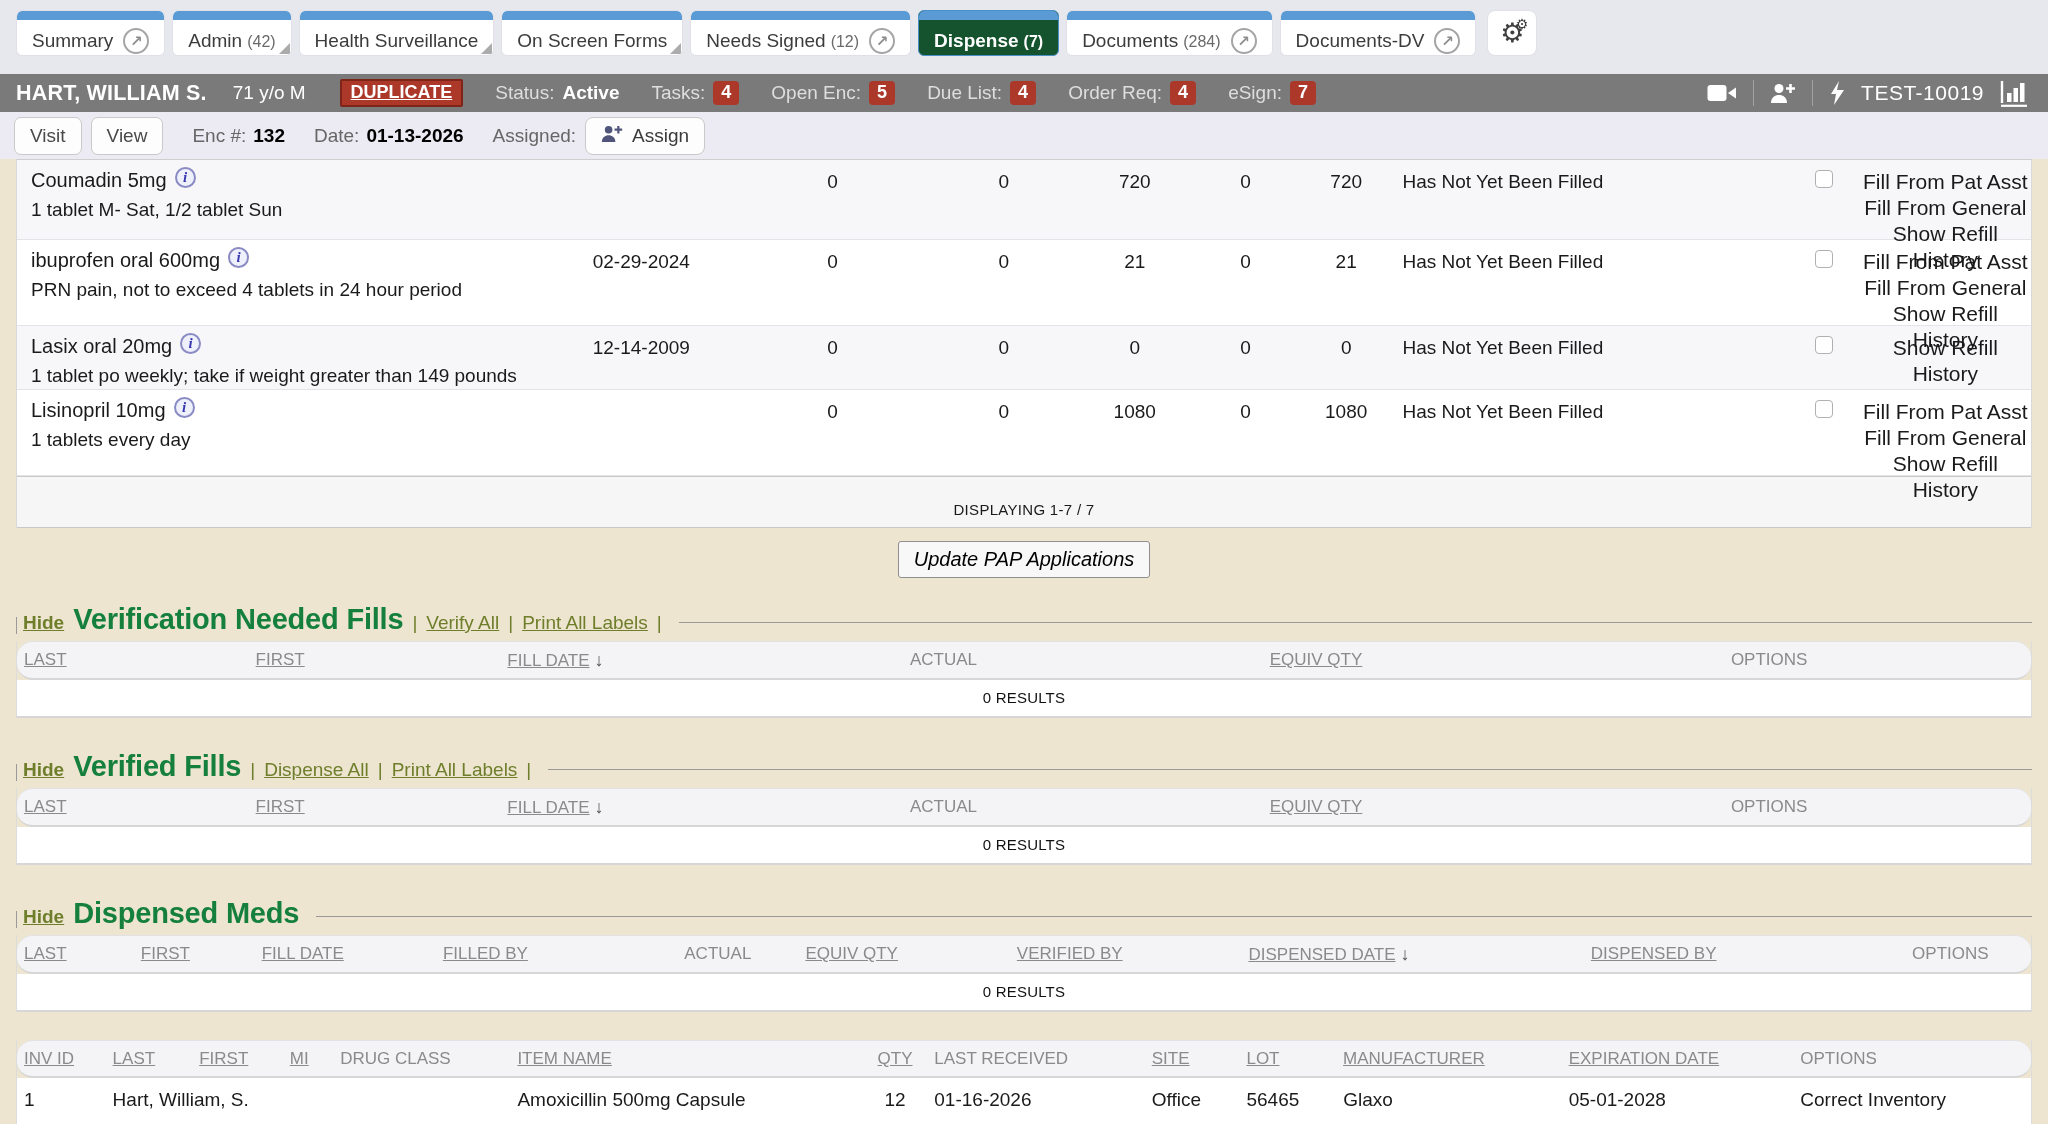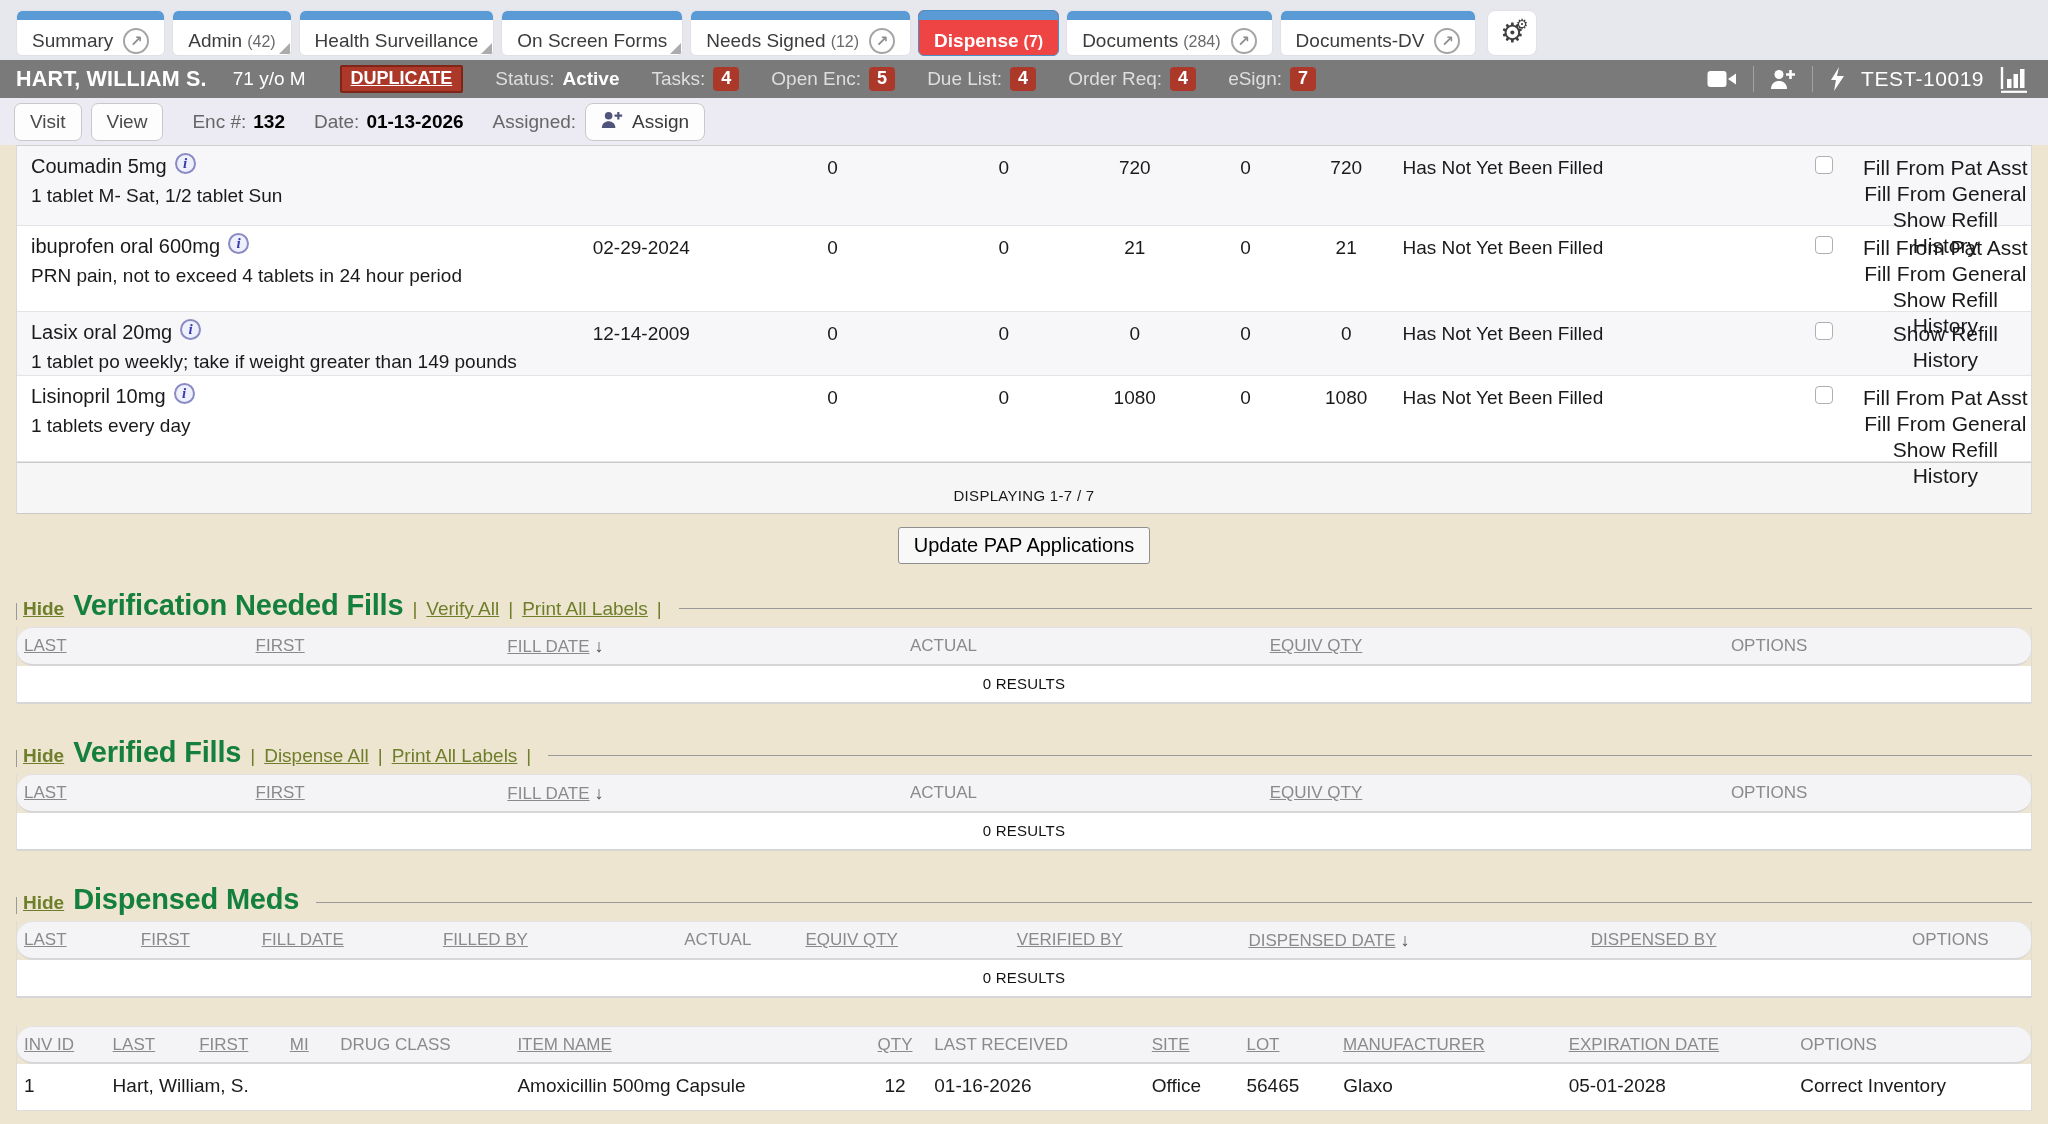--- a/index.html
+++ b/index.html
@@ -1,32 +1,32 @@
 <!DOCTYPE html>
 <html><head>
 <meta charset="utf-8">
 <style>
   * { margin:0; padding:0; box-sizing:border-box; }
   html,body { width:2048px; height:1124px; overflow:hidden; }
   body { font-family:"Liberation Sans","DejaVu Sans",sans-serif; background:#EDE5D0; color:#1a1a1a; }
 
   
-  .tabbar { height:60px; background:#E7E7EE; display:flex; align-items:flex-start; padding:10px 0 0 16px; gap:7px; }
+  .tabbar { height:74px; background:#E7E7EE; display:flex; align-items:flex-start; padding:10px 0 0 16px; gap:7px; }
   .tab { position:relative; height:46px; background:#fff; border:1px solid #e0e0e6; border-radius:6px;
          display:flex; align-items:center; padding:9px 15px 0; cursor:pointer; overflow:hidden; }
   .tab::before { content:""; position:absolute; top:0; left:0; right:0; height:9px; background:#5B9BD5; border-radius:5px 5px 0 0; }
   .tab-label { font-size:19px; color:#3c3c3c; white-space:nowrap; margin-top:6px; }
   .tab-count { font-size:16px; color:#6a6a6a; margin:8px 0 0 5px; }
   .tab-count:empty { display:none; }
   .popup-icon { width:26px; height:26px; border:2px solid #a5a5a5; border-radius:50%; color:#8d8d8d;
                 font-size:15px; font-weight:bold; display:inline-flex; align-items:center; justify-content:center;
                 margin:6px 0 0 10px; }
   .fold { position:absolute; right:1px; bottom:1px; width:0; height:0;
           border-style:solid; border-width:0 0 11px 11px; border-color:transparent transparent #ababab transparent; }
-  .tab.active { background:#ef4444; border-color:#4A90C8;justify-content:center; }
+  .tab.active { background:#14532d; border-color:#4A90C8;justify-content:center; }
   .tab.active::before { background:#5B9BD5; }
   .tab.active .tab-label, .tab.active .tab-count { color:#fff; font-weight:bold; }
   .gear-btn { position:relative; height:46px; width:50px; background:#fff; border:1px solid #e0e0e6; border-radius:8px;
               margin-left:4px; cursor:pointer; display:flex; align-items:center; justify-content:center; }
   .gear-main { font-size:27px; color:#3f3f3f; line-height:1; }
   .gear-small { position:absolute; top:6px; right:8px; font-size:14px; color:#3f3f3f; line-height:1; }
 
   
   .patientbar { height:38px; background:#7A7A7A; display:flex; align-items:center; padding:0 16px; color:#fff; }
   .pb-name { font-size:21.5px; font-weight:bold; letter-spacing:.2px; }
@@ -71,21 +71,21 @@
   .mc-chk{width:3.5%; padding-top:10px; text-align:center;}
   .mc-chk input{appearance:none; width:18px; height:18px; border:1px solid #b0b0b0; border-radius:4px; background:#fff; cursor:pointer;}
   .mc-opt{width:8.5%; padding-top:9px; font-size:21px; line-height:26px;text-align:center;}
   .opt{display:block; cursor:pointer;}
   .opt:empty{display:none;}
   .displaying{background:#F6F6F6; border-top:1px solid #c9c9c9; border-bottom:1px solid #c9c9c9;
               text-align:center; font-size:15px; padding:24px 0 9px; color:#1a1a1a; letter-spacing:.3px;}
 
   
   .pap-btn { display:block; margin:13px auto 21px; font-size:20px; padding:6px 15px; background:#f8f8f8;
-             border:1px solid #8f8f8f; border-radius:3px; color:#000; cursor:pointer; font-family:inherit; }
+             border:1px solid #8f8f8f; border-radius:3px; color:#000; cursor:pointer; font-family:inherit;font-style:italic; }
 
   
   .section { margin:0 16px 28px; }
   .sec-head { display:flex; align-items:baseline; gap:9px; padding:4px 0 5px 7px; position:relative; }
   .sec-head::before { content:""; position:absolute; left:0; bottom:7px; width:1px; height:17px; background:#9a9a9a; }
   .sec-hide { color:#6E7E2B; font-weight:bold; font-size:19px; text-decoration:underline; cursor:pointer; }
   .sec-title { color:#15803d; font-weight:bold; font-size:29px; letter-spacing:-.2px; }
   .sec-title.boxed { border:3px solid #101010; padding:0 8px 2px; }
   .pipe { color:#6E7E2B; font-size:19px; }
   .pipe::before { content:"|"; }

